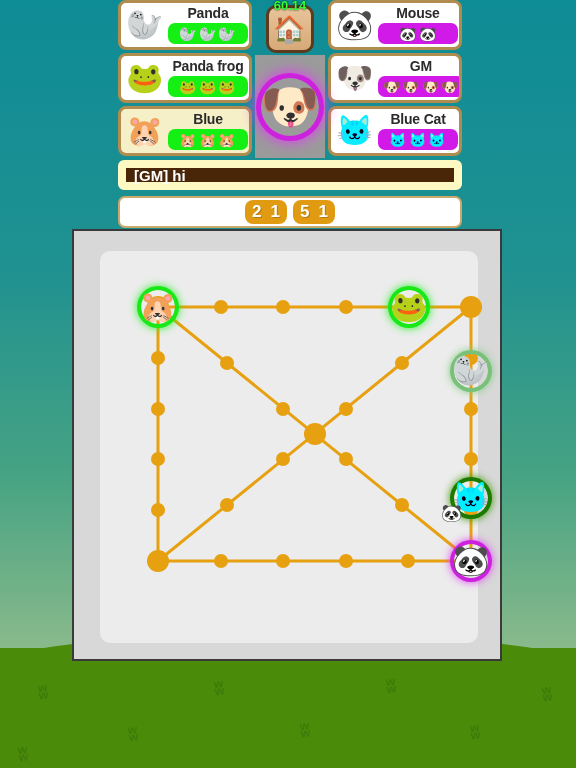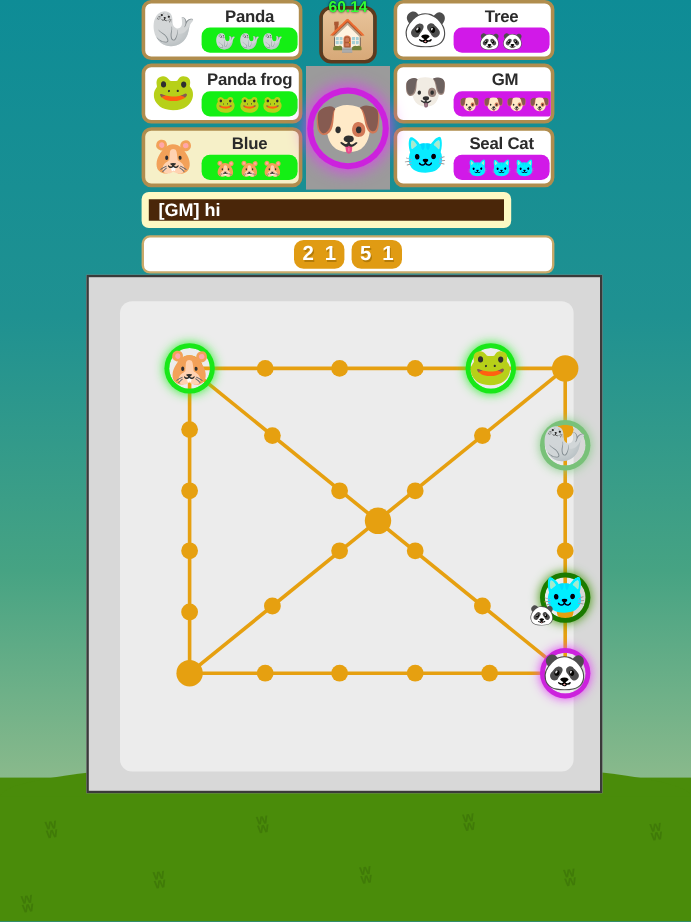--- a/index.html
+++ b/index.html
@@ -74,22 +74,22 @@
     background:#9b9b9b; display:flex; align-items:center; justify-content:center;
   }
   #bigav .glow{
     width:58px; height:58px; border-radius:50%;
     box-shadow:0 0 0 5px #cc22dd, 0 0 14px 6px #e13df5;
     display:flex; align-items:center; justify-content:center; font-size:48px;
     background:transparent;
   }
 
   #chat{
-    position:absolute; left:0; top:160px; width:308px; height:30px;
-    background:#4a2609; border:6px solid #fef9c3; border-radius:6px;
+    position:absolute; left:0; top:160px; width:344px; height:30px;
+    background:#4a2609; border:8px solid #fef9c3; border-radius:6px;
     display:flex; align-items:center; padding:0 8px;
     color:#ffffff; font-size:15px; font-weight:bold;
   }
   #dicebar{
     position:absolute; left:0; top:196px; width:344px; height:32px;
     background:#ffffff; border:2px solid #caa96a; border-radius:7px;
     display:flex; align-items:center; justify-content:center; gap:6px;
   }
   .dicegrp{
     background:#e09b13; border-radius:8px; height:24px; padding:0 7px;
@@ -202,21 +202,21 @@
             <div class="ptokens green">
               <span class="tok" style="filter: grayscale(0.6);">🦭</span>
               <span class="tok" style="filter: grayscale(0.6);">🦭</span>
               <span class="tok" style="filter: grayscale(0.6);">🦭</span>
             </div>
           </div>
         </div>
         <div class="pcard" style="margin-left: 76px;">
           <div class="pav">🐼</div>
           <div class="pright">
-            <div class="pname">Tree</div>
+            <div class="pname">Mouse</div>
             <div class="ptokens purple">
               <span class="tok">🐼</span>
               <span class="tok">🐼</span>
             </div>
           </div>
         </div>
       </div>
       <div class="prow">
         <div class="pcard">
           <div class="pav">🐸</div>
@@ -250,21 +250,21 @@
             <div class="ptokens green">
               <span class="tok">🐹</span>
               <span class="tok">🐹</span>
               <span class="tok">🐹</span>
             </div>
           </div>
         </div>
         <div class="pcard" style="margin-left: 76px;">
           <div class="pav" style="filter: hue-rotate(150deg) saturate(1.4);">🐱</div>
           <div class="pright">
-            <div class="pname">Seal Cat</div>
+            <div class="pname">Blue Cat</div>
             <div class="ptokens purple">
               <span class="tok" style="filter: hue-rotate(150deg) saturate(1.6);">🐱</span>
               <span class="tok" style="filter: hue-rotate(150deg) saturate(1.6);">🐱</span>
               <span class="tok" style="filter: hue-rotate(150deg) saturate(1.6);">🐱</span>
             </div>
           </div>
         </div>
       </div>
     </div>
 

